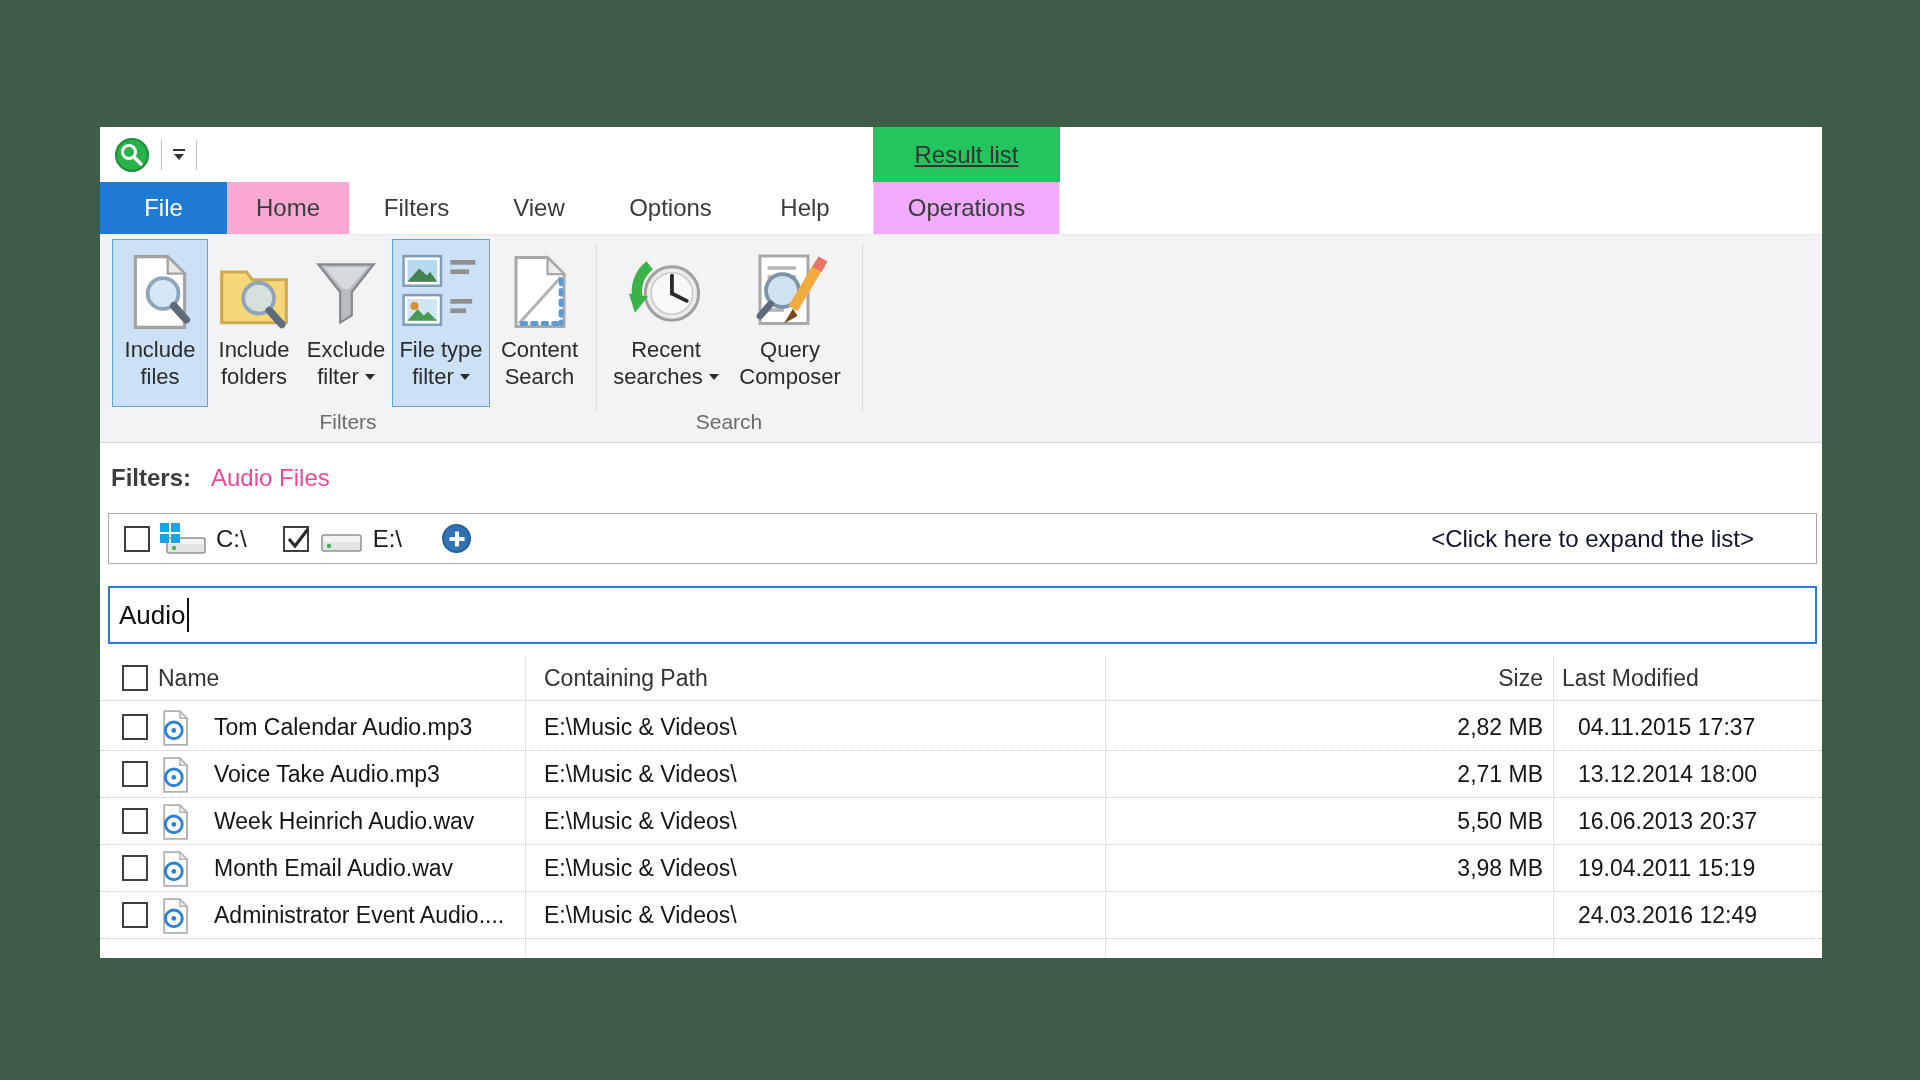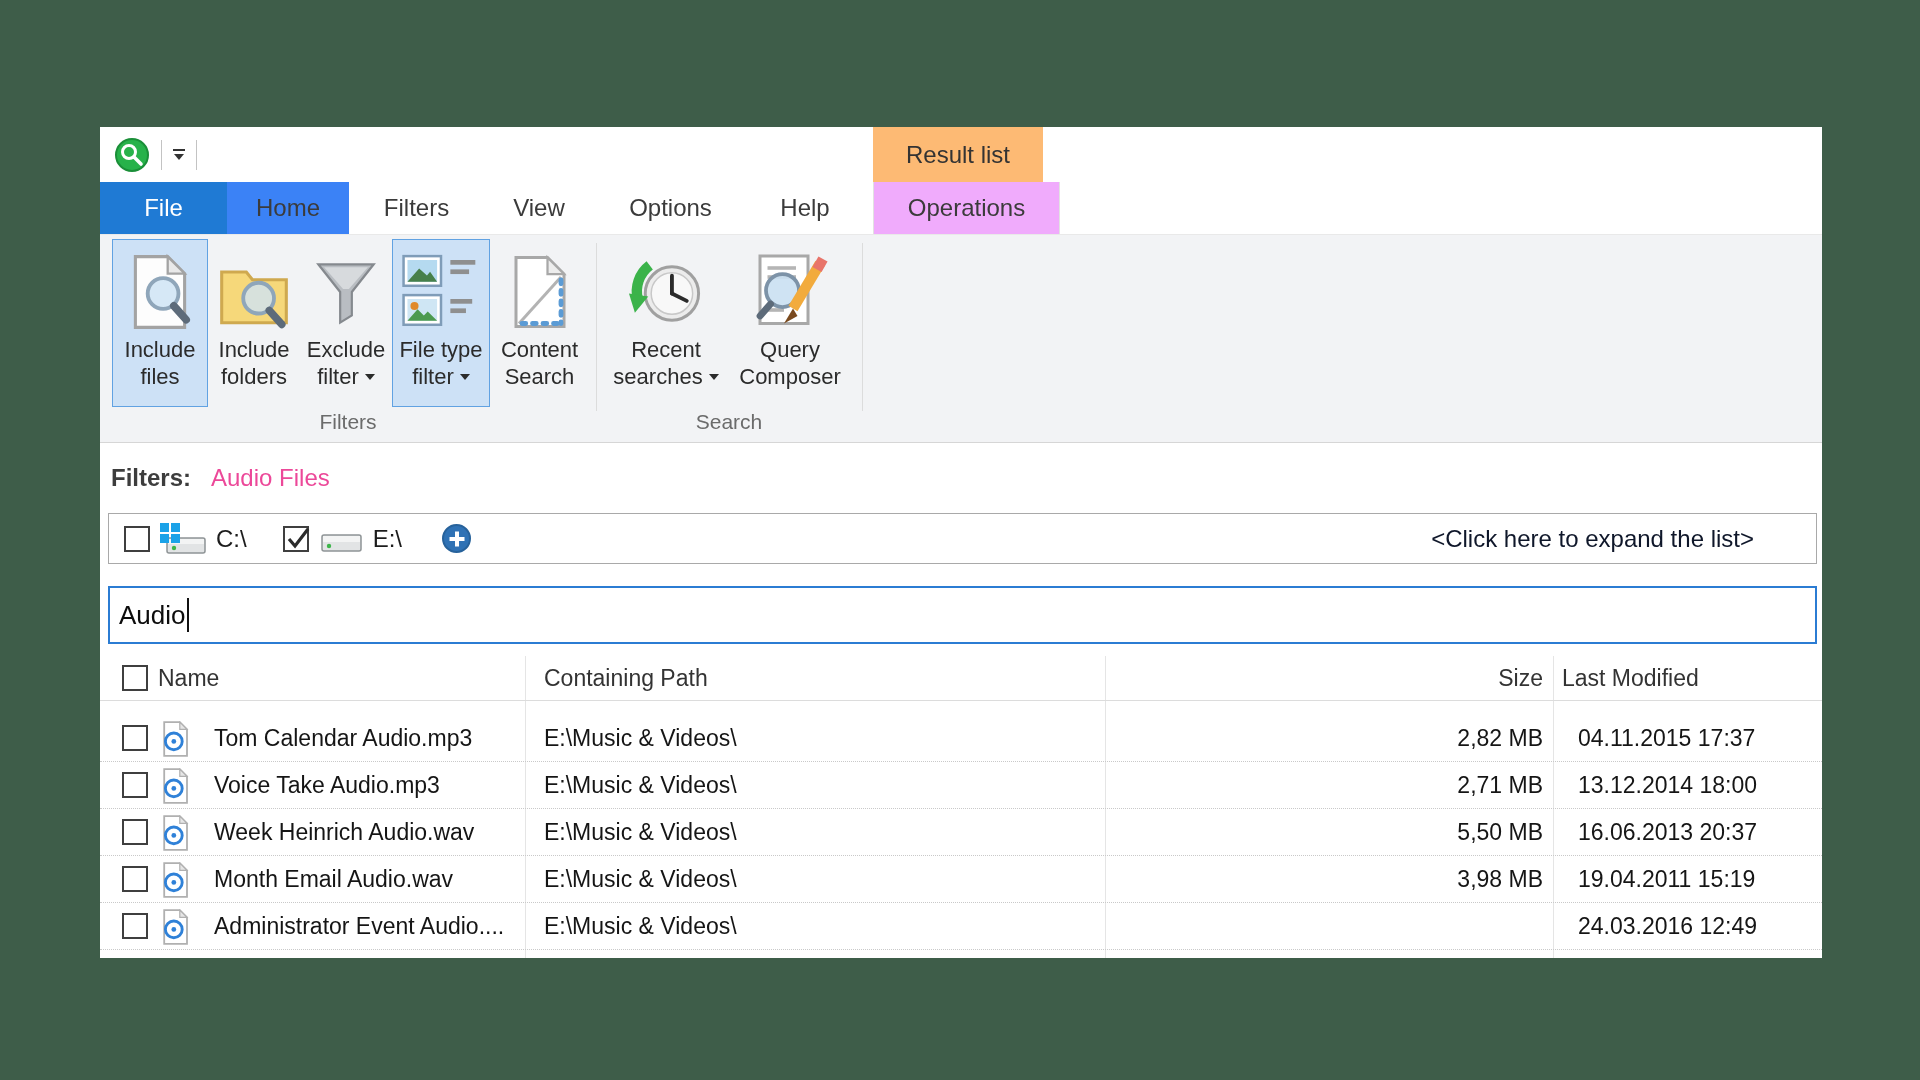--- a/index.html
+++ b/index.html
@@ -7,34 +7,34 @@
   .canvas{position:relative;width:1920px;height:1080px;background:#3e5d49;overflow:hidden;}
   .window{position:absolute;left:100px;top:127px;width:1722px;height:831px;background:#ffffff;}
 
   
   .titlebar{position:absolute;left:0;top:0;width:100%;height:55px;background:#fff;}
   .qat{position:absolute;left:0;top:0;height:55px;display:flex;align-items:center;padding-left:14px;gap:11px;}
   .vsep{width:1px;height:30px;background:#c3c3c3;}
   .qat-dd{display:flex;flex-direction:column;align-items:center;cursor:default;}
   .qat-dd .bar{width:12px;height:2px;background:#333;}
   .qat-dd .tri{width:0;height:0;border-left:5px solid transparent;border-right:5px solid transparent;border-top:6px solid #333;margin-top:3px;}
-  .result-tab{position:absolute;left:773px;top:0;width:170px;height:55px;background:#fdba74;display:flex;align-items:center;justify-content:center;font-size:24px;color:#333;}
+  .result-tab{position:absolute;left:773px;top:0;width:187px;height:55px;background:#22c55e;display:flex;align-items:center;justify-content:center;font-size:24px;color:#333;text-decoration:underline;}
   .win-title{position:absolute;left:990px;top:0;height:55px;line-height:55px;font-size:26px;color:#1e1e1e;}
 
   
   .tabrow{position:absolute;left:0;top:55px;height:52px;display:flex;background:#fff;}
   .tabrow > div{height:52px;display:flex;align-items:center;justify-content:center;font-size:24px;color:#3b3b3b;}
   .tabrow > div:nth-child(1){width:127px;}
   .tabrow > div:nth-child(2){width:122px;}
   .tabrow > div:nth-child(3){width:135px;}
   .tabrow > div:nth-child(4){width:110px;}
   .tabrow > div:nth-child(5){width:153px;}
   .tabrow > div:nth-child(6){width:116px;}
   .tabrow > div.file{background:#1f7ad4;color:#fff;}
-  .tabrow > div.active{background:#3b82f6;}
+  .tabrow > div.active{background:#f9a8d4;}
   .operations-tab{position:absolute;left:773px;top:55px;width:187px;height:52px;background:#f0abfc;border-left:1px solid #e2e2e2;border-right:1px solid #e2e2e2;box-sizing:border-box;display:flex;align-items:center;justify-content:center;font-size:24px;color:#3b3b3b;}
 
   
   .ribbon{position:absolute;left:0;top:107px;width:100%;height:209px;background:#f2f3f5;border-top:1px solid #e9e9e9;border-bottom:1px solid #d6d6d6;box-sizing:border-box;}
   .rbtn{position:absolute;top:4px;height:168px;display:flex;flex-direction:column;align-items:center;box-sizing:border-box;padding-top:8px;border:1px solid transparent;cursor:default;}
   .rbtn.sel{background:#cde1f6;border-color:#61a2e2;}
   .rbtn .ic{height:88px;display:flex;align-items:center;justify-content:center;}
   .rbtn .lbl{font-size:22px;line-height:27px;color:#2b2b2b;display:flex;align-items:center;white-space:nowrap;}
   .dd-tri{width:0;height:0;border-left:5px solid transparent;border-right:5px solid transparent;border-top:6px solid #2b2b2b;margin-left:6px;}
   .gsep{position:absolute;top:8px;height:168px;width:1px;background:#dcdcdc;}
@@ -64,21 +64,21 @@
   
   .table{position:absolute;left:0;top:529px;right:0;bottom:0;}
   .colsep{position:absolute;top:0;bottom:0;width:1px;background:#e5e5e5;}
   .thead{position:absolute;left:0;top:0;right:0;height:45px;border-bottom:1px solid #dcdcdc;box-sizing:border-box;}
   .thead .cb{position:absolute;left:22px;top:9px;}
   .hcell{position:absolute;top:0;height:45px;line-height:45px;font-size:23px;color:#333;}
   .h-name{left:58px;}
   .h-path{left:444px;}
   .h-size{left:1005px;width:438px;text-align:right;}
   .h-mod{left:1462px;}
-  #rows{position:absolute;left:0;top:59px;right:0;}
+  #rows{position:absolute;left:0;top:48px;right:0;}
   .row{position:relative;height:47px;border-bottom:1px dotted #c9c9c9;box-sizing:border-box;}
   .row .cb{position:absolute;left:22px;top:10px;}
   .ficon{position:absolute;left:60px;top:6px;}
   .ccell{position:absolute;top:0;height:46px;line-height:46px;font-size:23px;color:#151515;white-space:nowrap;}
   .c-name{left:114px;}
   .c-path{left:444px;}
   .c-size{left:1005px;width:438px;text-align:right;}
   .c-mod{left:1478px;}
 </style>
 </head>

